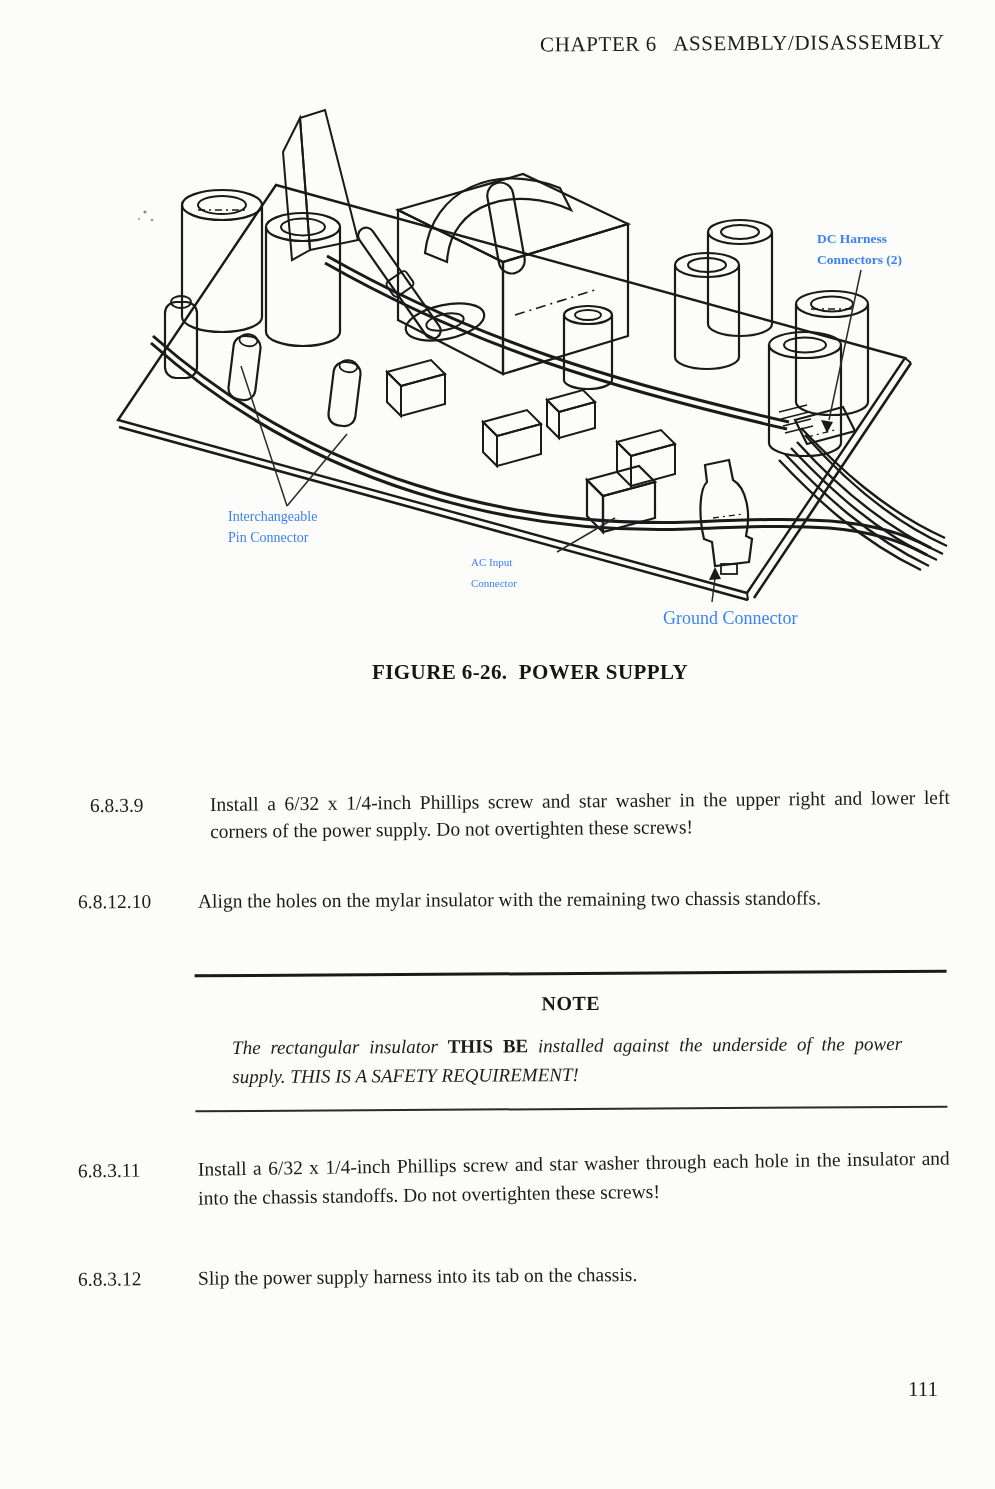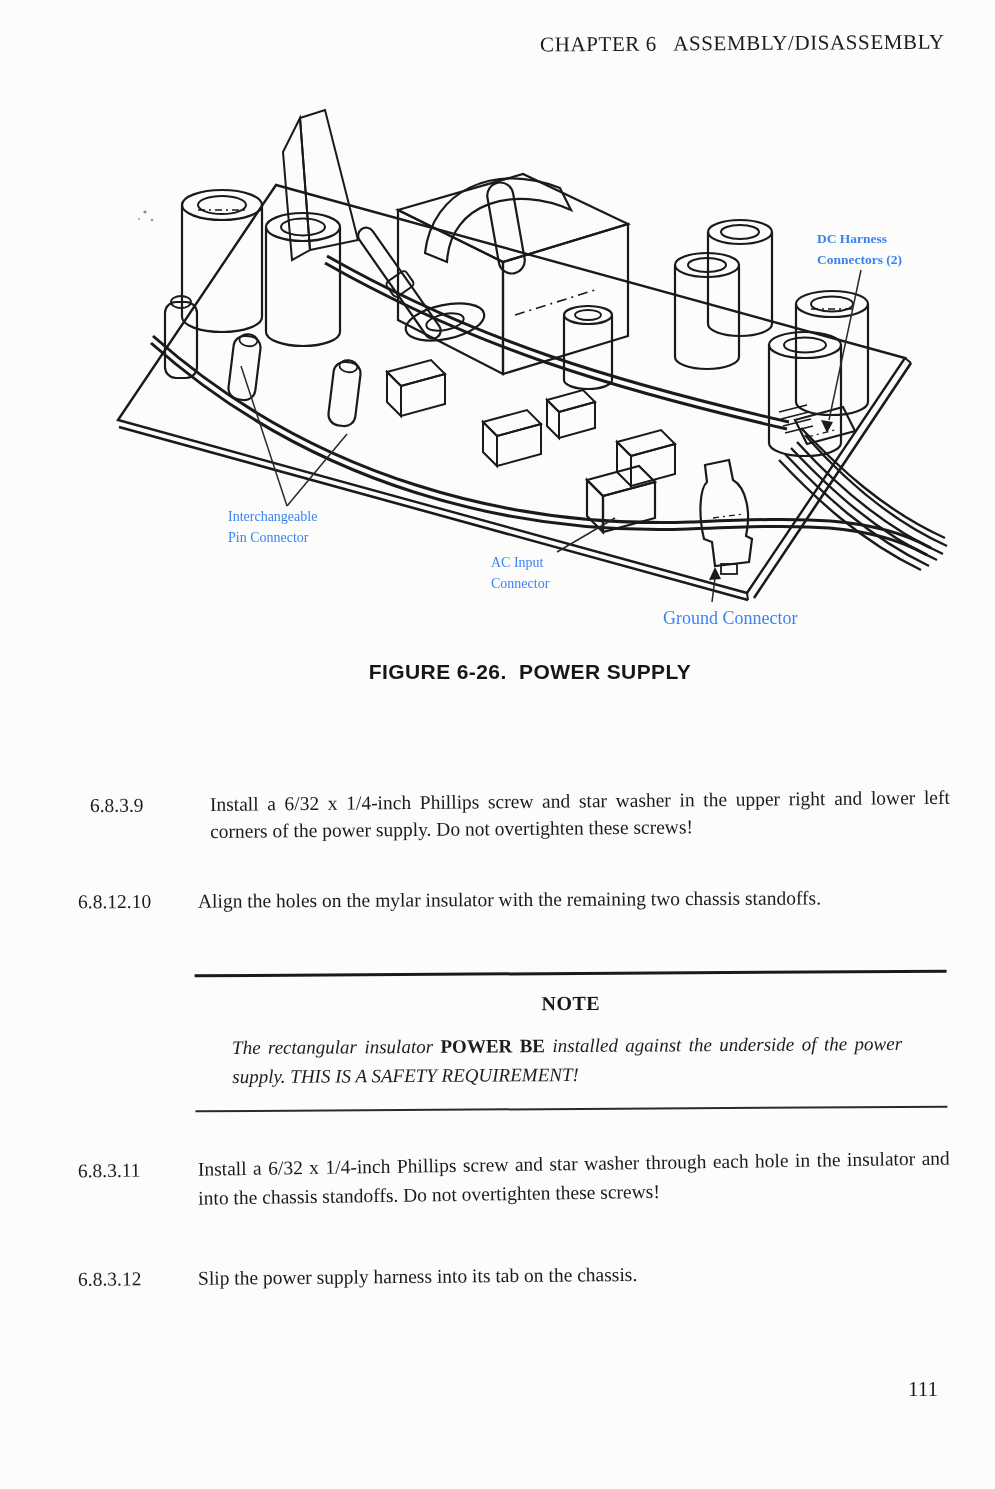--- a/index.html
+++ b/index.html
@@ -26,21 +26,21 @@
     position:absolute;
     font-family:Liberation Serif, serif;
     font-size:13.5px;line-height:21px;
     color:#3b82f6;
     white-space:pre-line;
   }
   .fig-label.bold{font-weight:bold;}
   .figure-caption{
     top:660px;left:95px;width:870px;
     text-align:center;
-    font-family:Liberation Sans, sans-serif;
+    font-family:Liberation Serif, serif;
     font-weight:bold;font-size:21px;letter-spacing:0.4px;
     white-space:pre;
     color:#161616;
   }
   
   .step{
     position:absolute;left:78px;width:872px;
     display:flex;align-items:flex-start;
     font-size:19.5px;line-height:27px;
   }
@@ -225,40 +225,40 @@
       <line x1="617" y1="512" x2="620" y2="488"></line>
     </g>
     <polygon points="726,330 738,332 732,343" fill="#1a1a1a"></polygon>
     <polygon points="614,490 626,489 620,477" fill="#1a1a1a"></polygon>
   </svg>
 
   <div class="fig-label bold" style="left:722px;top:138px;">DC Harness
 Connectors (2)</div>
   <div class="fig-label" style="left:133px;top:416px;font-size:14px;">Interchangeable
 Pin Connector</div>
-  <div class="fig-label" style="left:396px;top:462px;font-size:14px;">AC Input
+  <div class="fig-label" style="left:376px;top:462px;font-size:11px;">AC Input
 Connector</div>
   <div class="fig-label" style="left:568px;top:518px;font-size:18px;">Ground Connector</div>
 </div>
 
 <div class="abs figure-caption">FIGURE 6-26.  POWER SUPPLY</div>
 
 <div class="step" id="step-0">
   <div class="step-num">6.8.3.9</div>
   <div class="step-text">Install a 6/32 x 1/4-inch Phillips screw and star washer in the upper right and lower left corners of the power supply. Do not overtighten these screws!</div>
 </div>
 <div class="step" id="step-1">
   <div class="step-num">6.8.12.10</div>
   <div class="step-text">Align the holes on the mylar insulator with the remaining two chassis standoffs.</div>
 </div>
 
 <div class="abs note-box">
   <div class="note-rule-top"></div>
   <div class="note-title">NOTE</div>
-  <p class="note-text"><span>The rectangular insulator </span><span class="must">POWER BE</span><span> installed against the underside of the power supply. THIS IS A SAFETY REQUIREMENT!</span></p>
+  <p class="note-text"><span>The rectangular insulator </span><span class="must">THIS BE</span><span> installed against the underside of the power supply. THIS IS A SAFETY REQUIREMENT!</span></p>
   <div class="note-rule-bottom"></div>
 </div>
 
 <div class="step" id="step-2">
   <div class="step-num">6.8.3.11</div>
   <div class="step-text">Install a 6/32 x 1/4-inch Phillips screw and star washer through each hole in the insulator and into the chassis standoffs. Do not overtighten these screws!</div>
 </div>
 <div class="step" id="step-3">
   <div class="step-num">6.8.3.12</div>
   <div class="step-text">Slip the power supply harness into its tab on the chassis.</div>

